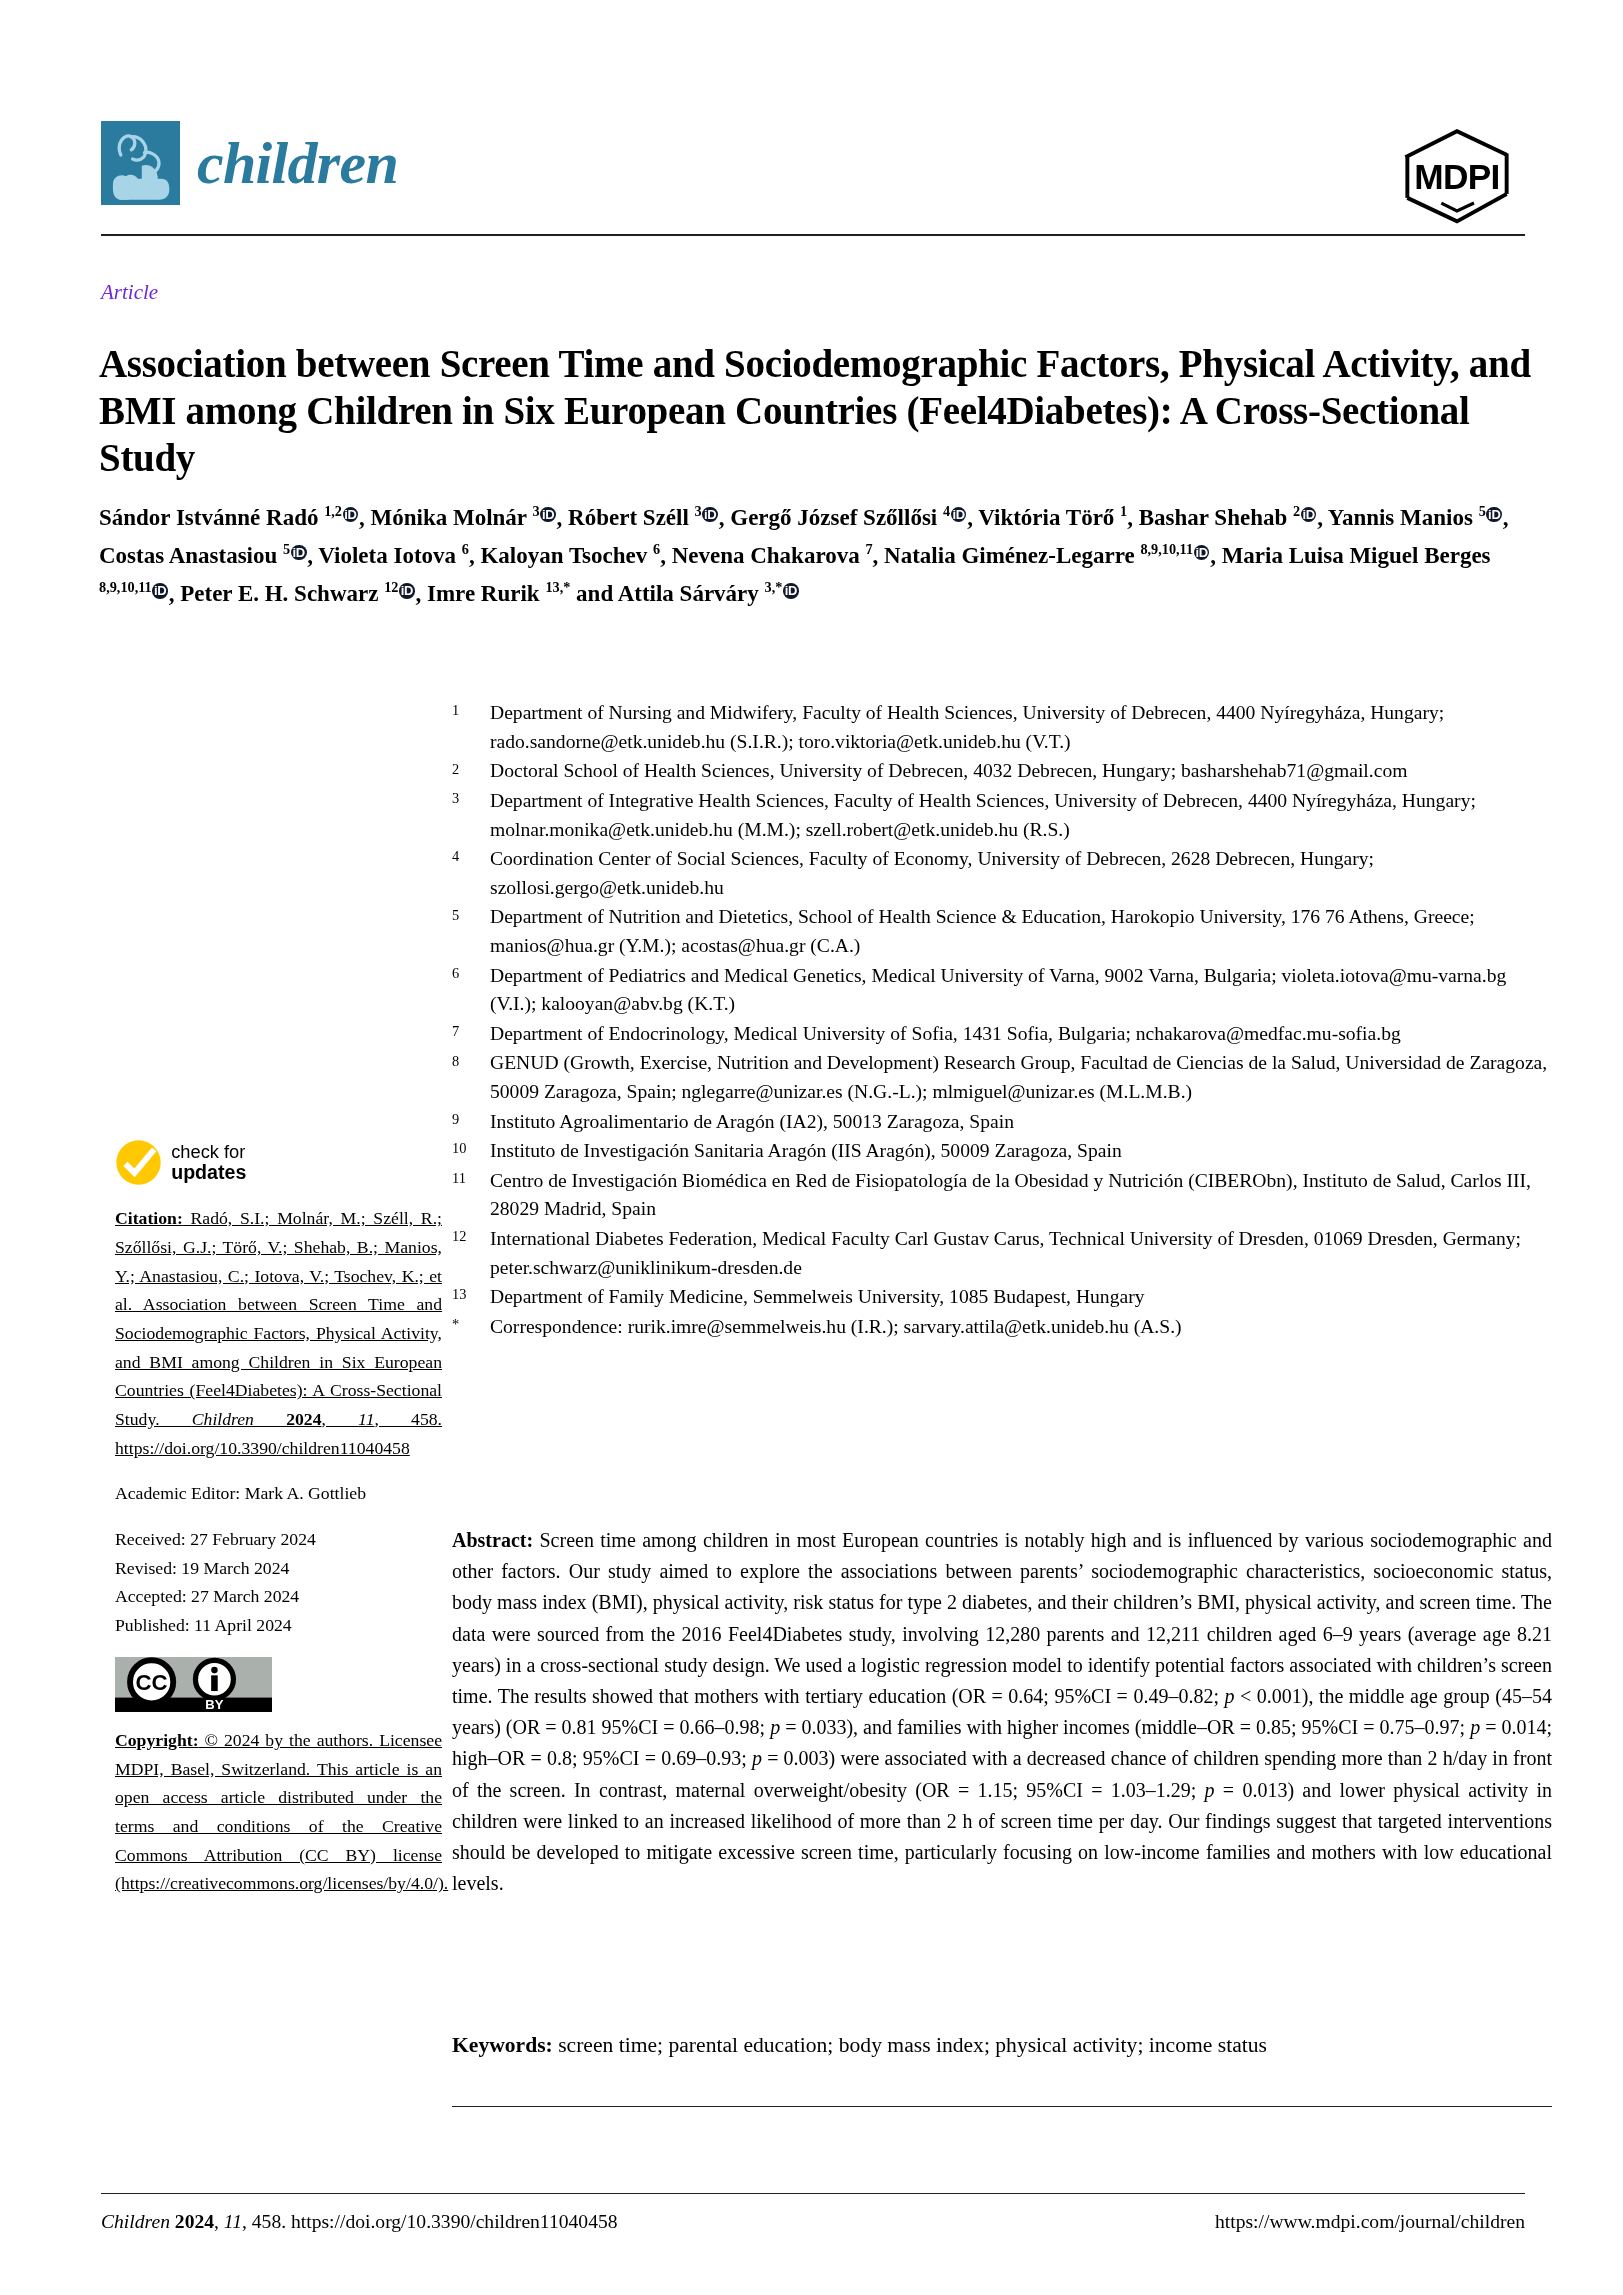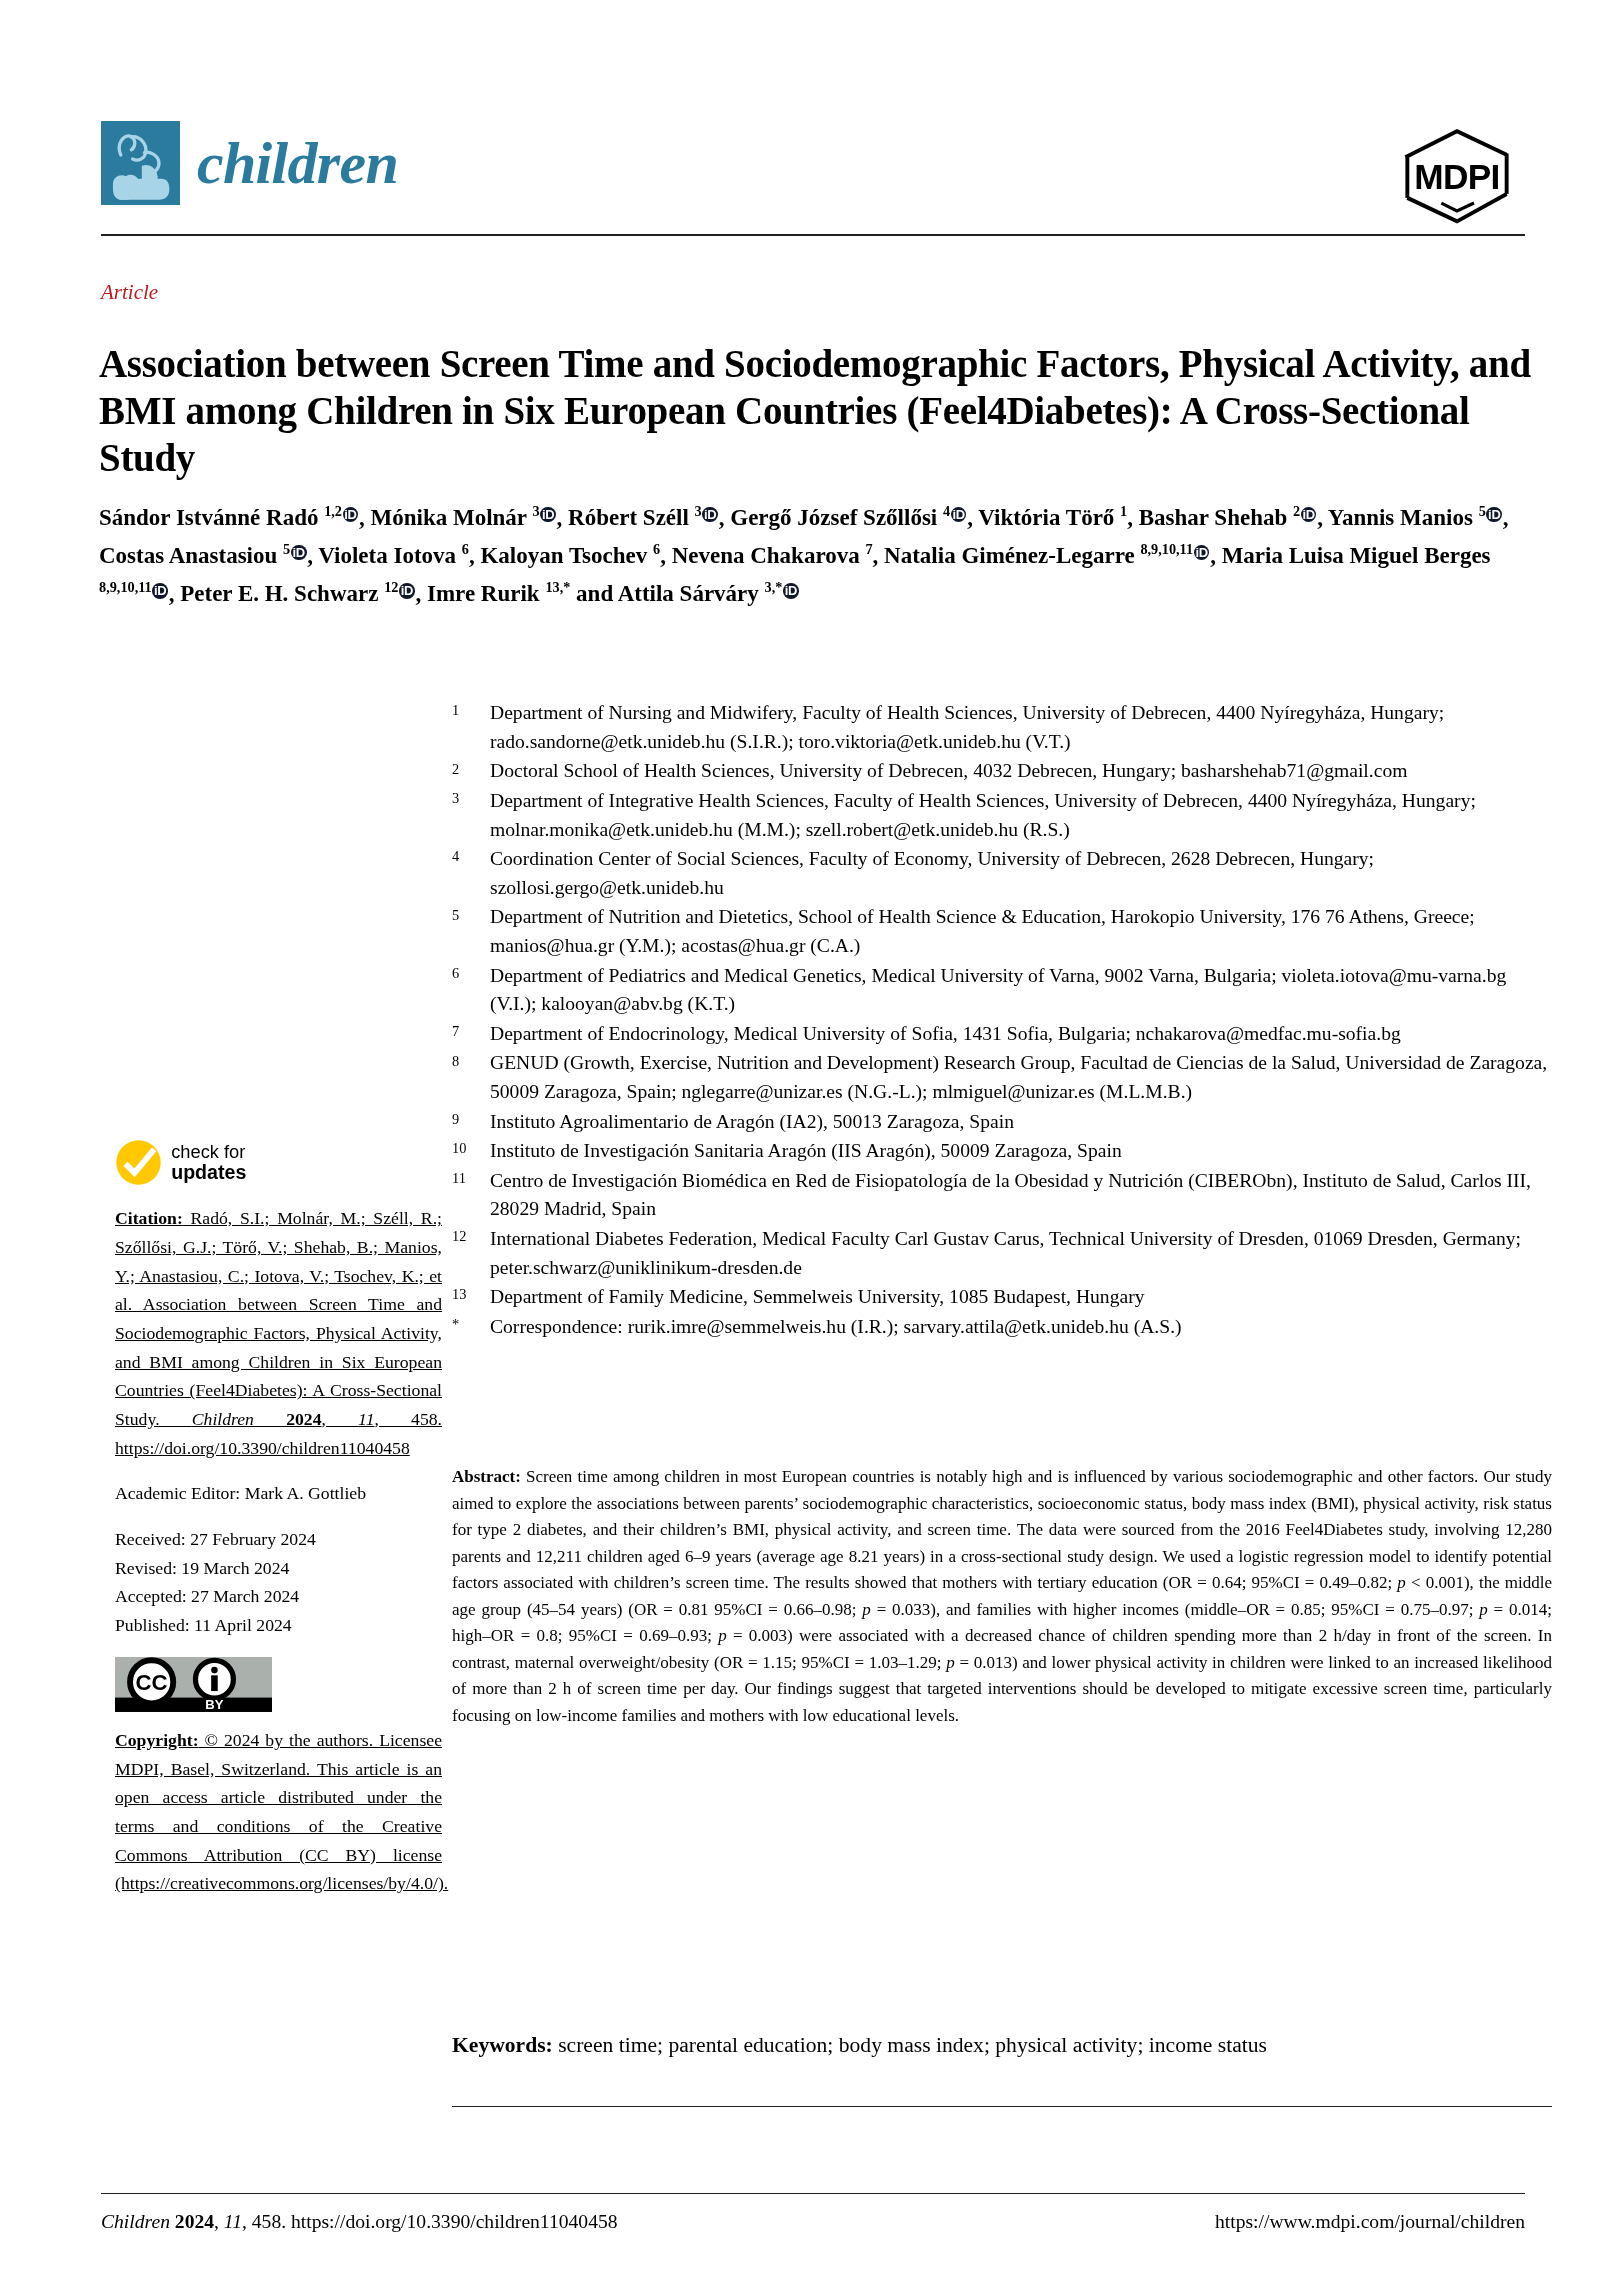--- a/index.html
+++ b/index.html
@@ -69,21 +69,21 @@
     border-top: 2px solid #221f1f;
   }
 
   
   .article-type {
     position: absolute;
     left: 101px;
     top: 280px;
     font-style: italic;
     font-size: 21px;
-    color: #b91c1c;
+    color: #6d28d9;
   }
   .paper-title {
     position: absolute;
     left: 99px;
     top: 315px;
     width: 1440px;
     font-family: "Liberation Serif", "DejaVu Serif", serif;
     font-weight: 700;
     font-size: 39px;
     line-height: 1.20;
@@ -184,23 +184,23 @@
     width: 157px;
     height: 55px;
     margin: 11.8px 0 14.4px 0;
     position: relative;
   }
 
   
   .abstract {
     position: absolute;
     left: 452px;
-    top: 1464px;
+    top: 1525px;
     width: 1100px;
-    font-size: 17px;
+    font-size: 20px;
     line-height: 1.56;
     text-align: justify;
   }
   .abstract b { font-weight: 700; }
   .abstract i { font-style: italic; }
   .keywords {
     position: absolute;
     left: 452px;
     top: 2029px;
     width: 1100px;

